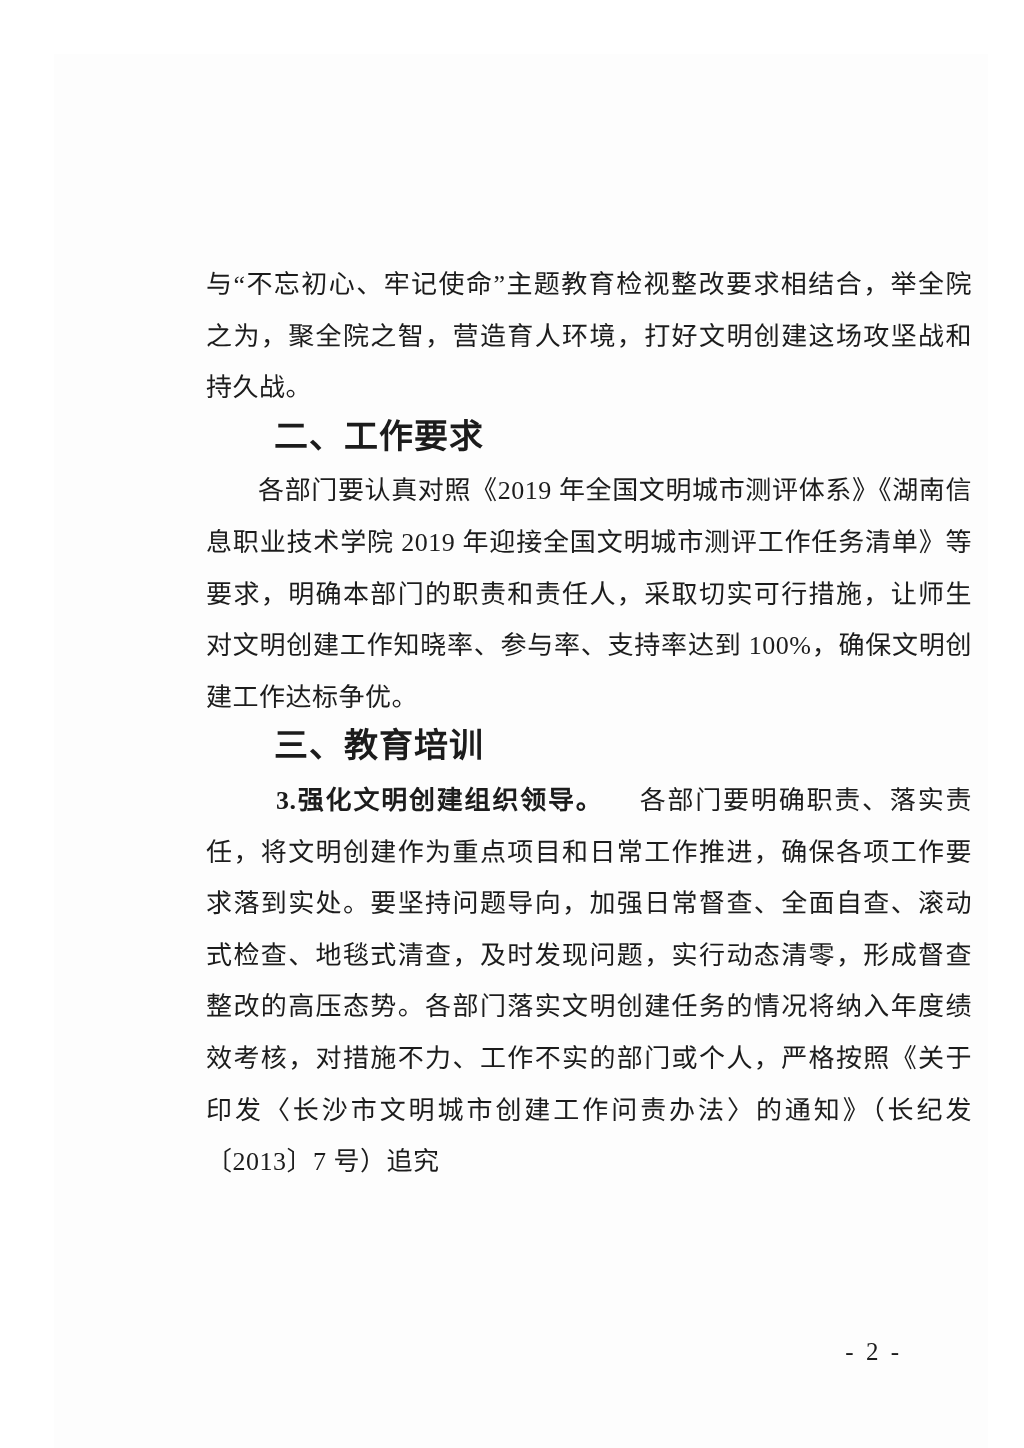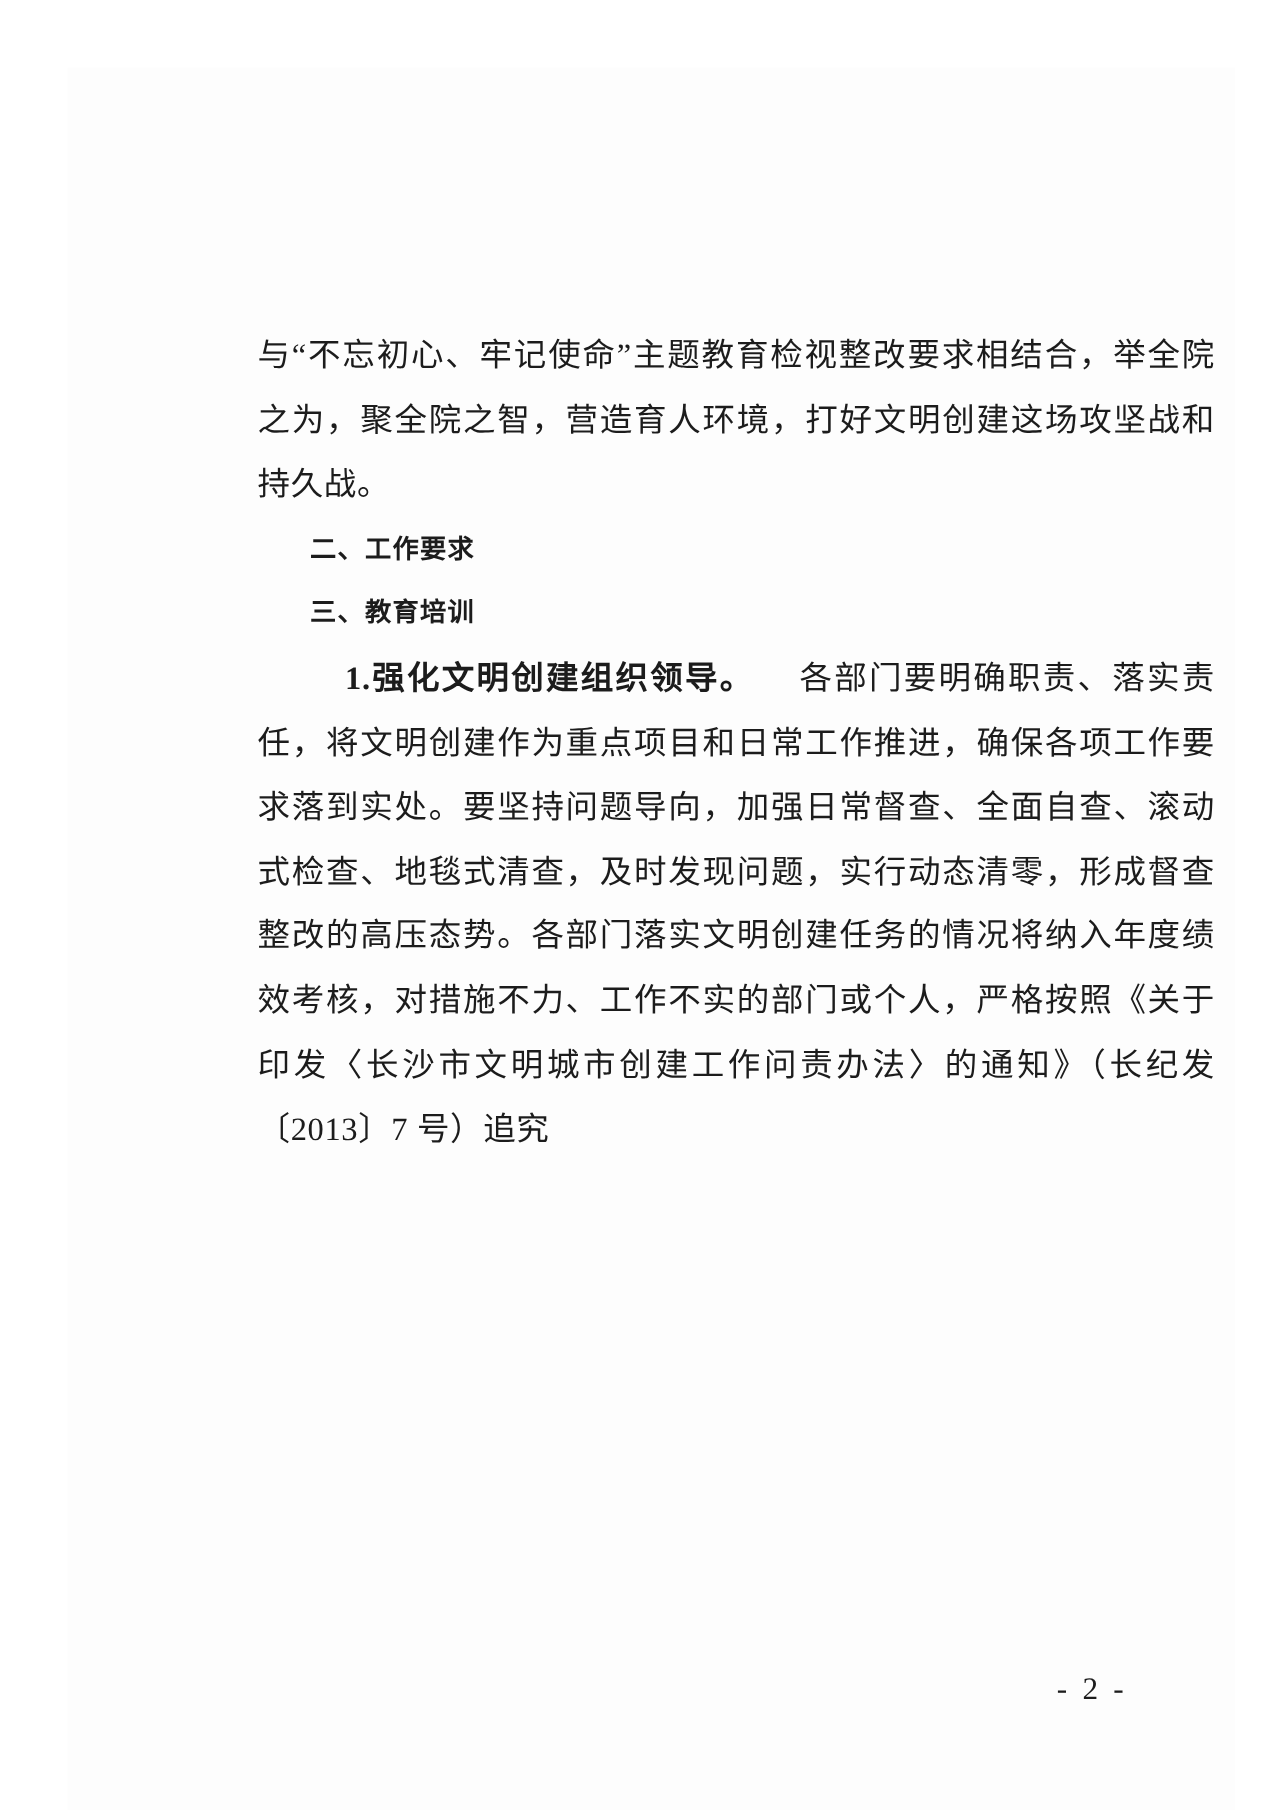--- a/index.html
+++ b/index.html
@@ -19,23 +19,23 @@
     top: 187px;
     width: 766px;
     font-size: 26px;
     line-height: 51.6px;
     text-align: justify;
     letter-spacing: 0.5px;
   }
   .doc-body p.paragraph { margin: 0; }
   .doc-body .indent { text-indent: 2em; }
   .doc-body h2.heading {
-    font-family: Liberation Serif, serif;
+    font-family: Liberation Mono, monospace;
     font-weight: 700;
-    font-size: 21px;
+    font-size: 34px;
     line-height: 51.6px;
     text-indent: 2em;
     margin: 0;
     letter-spacing: 1px;
   }
   .doc-body strong.lead {
     font-weight: 700;
     letter-spacing: 0.5px;
   }
   .page-number {
@@ -49,17 +49,18 @@
     white-space: pre;
   }
 </style>
 </head>
 <body>
 
 <div class="page">
   <main class="doc-body" id="doc-body">
       <p class="paragraph">与“不忘初心、牢记使命”主题教育检视整改要求相结合，举全院之为，聚全院之智，营造育人环境，打好文明创建这场攻坚战和持久战。</p>
       <h2 class="heading">二、工作要求</h2>
+      <p class="paragraph indent">各部门要认真对照《2019 年全国文明城市测评体系》《湖南信息职业技术学院 2019 年迎接全国文明城市测评工作任务清单》等要求，明确本部门的职责和责任人，采取切实可行措施，让师生对文明创建工作知晓率、参与率、支持率达到 100%，确保文明创建工作达标争优。</p>
       <h2 class="heading">三、教育培训</h2>
-      <p class="paragraph indent"><strong class="lead">1.强化文明创建组织领导。</strong><span>各部门要明确职责、落实责任，将文明创建作为重点项目和日常工作推进，确保各项工作要求落到实处。要坚持问题导向，加强日常督查、全面自查、滚动式检查、地毯式清查，及时发现问题，实行动态清零，形成督查整改的高压态势。各部门落实文明创建任务的情况将纳入年度绩效考核，对措施不力、工作不实的部门或个人，严格按照《关于印发〈长沙市文明城市创建工作问责办法〉的通知》（长纪发〔2013〕7 号）追究</span></p>
+      <p class="paragraph indent"><strong class="lead">3.强化文明创建组织领导。</strong><span>各部门要明确职责、落实责任，将文明创建作为重点项目和日常工作推进，确保各项工作要求落到实处。要坚持问题导向，加强日常督查、全面自查、滚动式检查、地毯式清查，及时发现问题，实行动态清零，形成督查整改的高压态势。各部门落实文明创建任务的情况将纳入年度绩效考核，对措施不力、工作不实的部门或个人，严格按照《关于印发〈长沙市文明城市创建工作问责办法〉的通知》（长纪发〔2013〕7 号）追究</span></p>
     </main>
   <div class="page-number">- 2 -</div>
 </div>
 
 </body></html>

